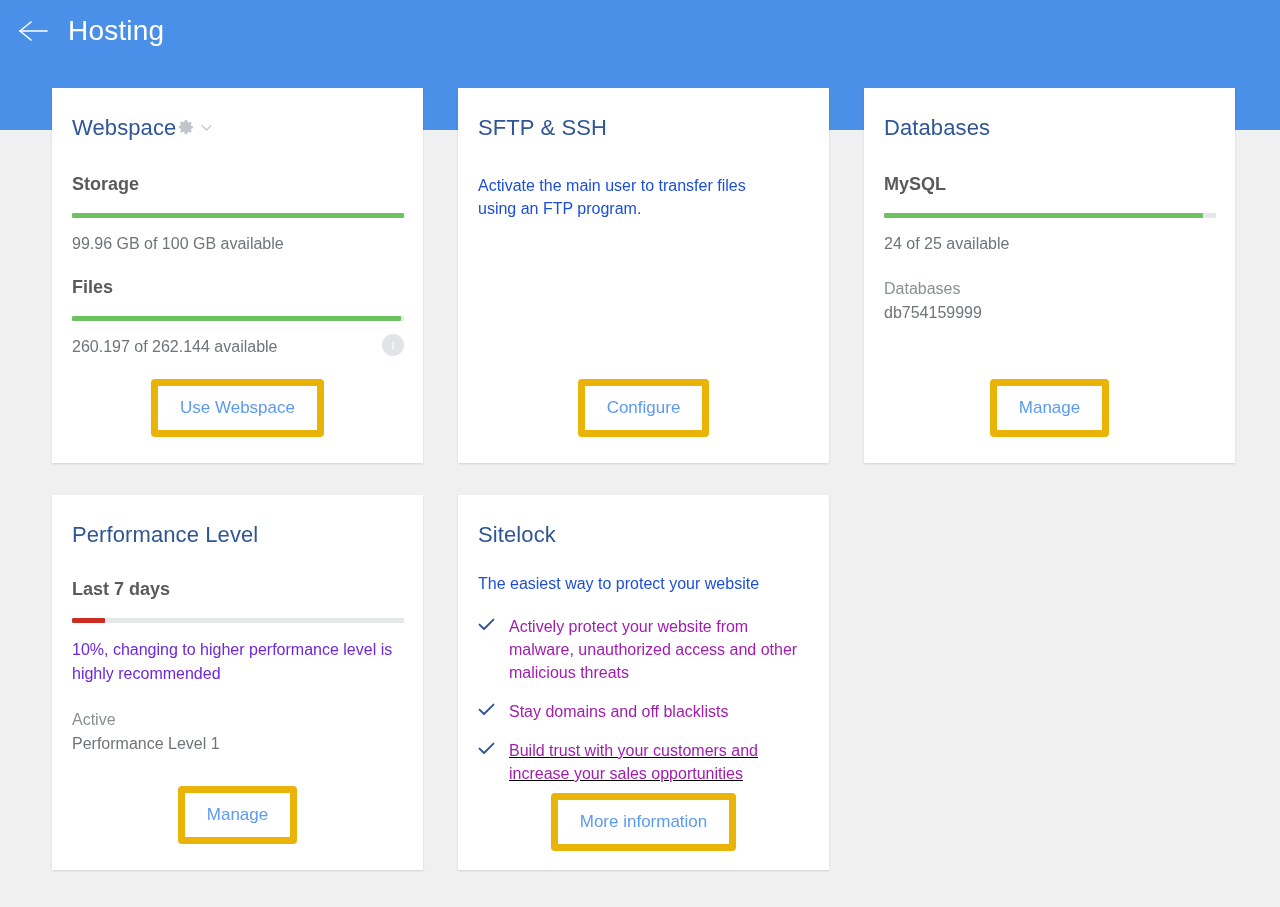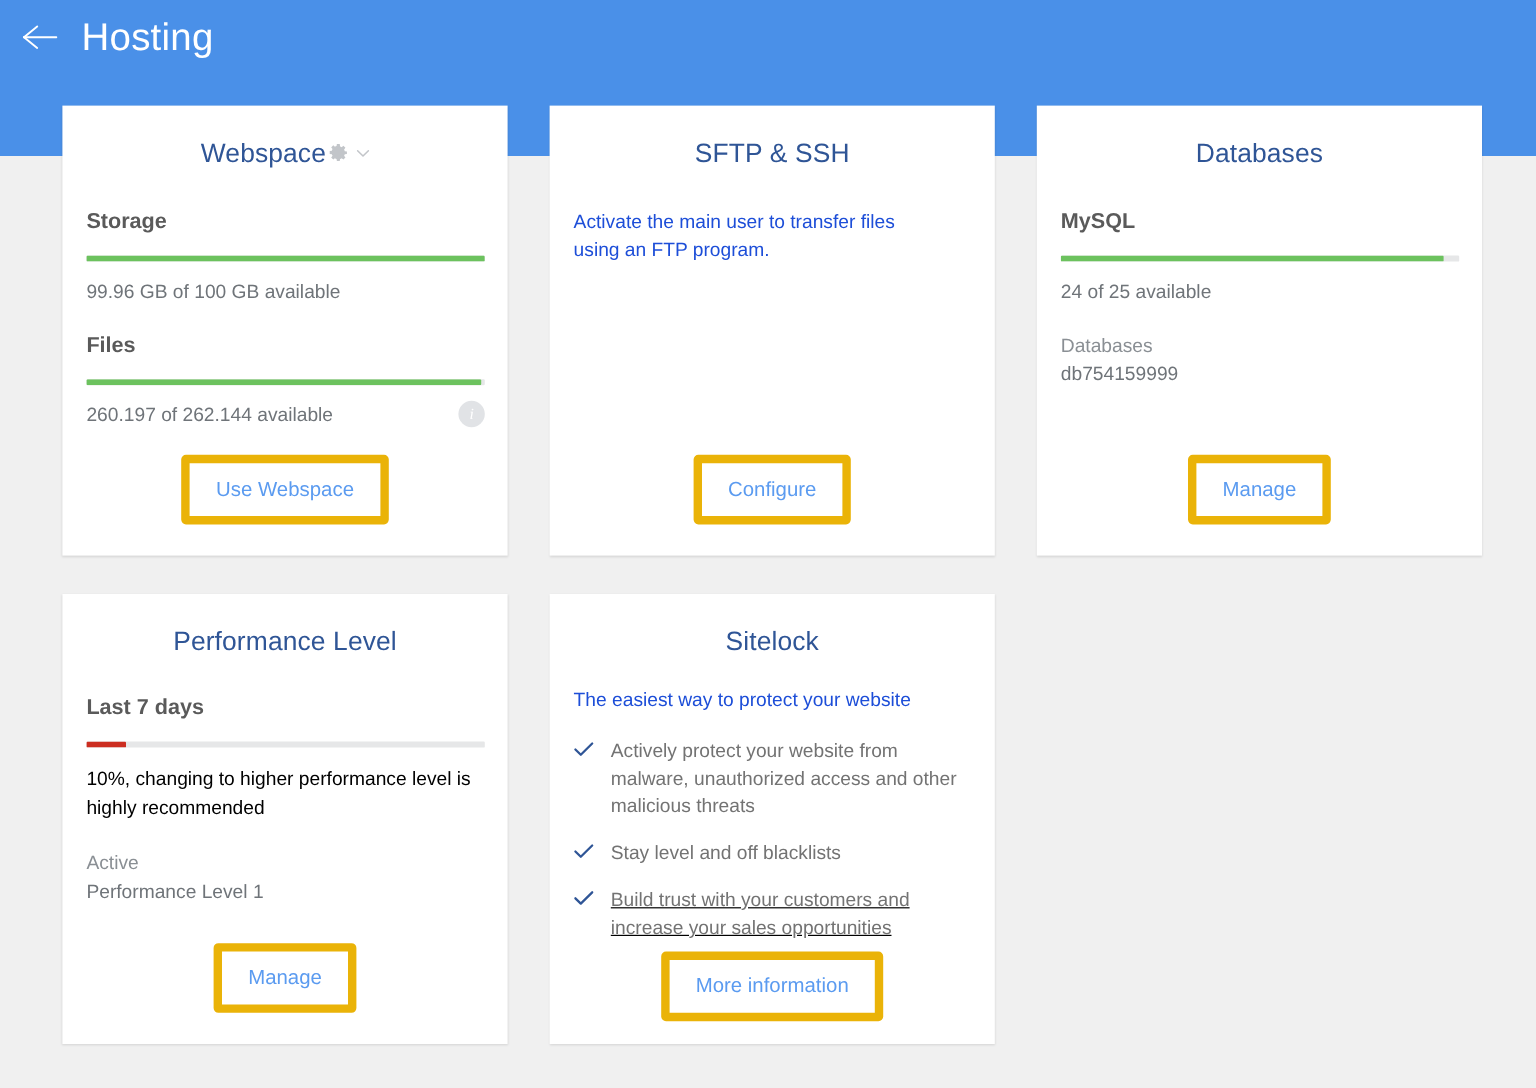--- a/index.html
+++ b/index.html
@@ -34,21 +34,21 @@
     width: 34px;
     height: 40px;
     display: flex;
     align-items: center;
     justify-content: center;
     cursor: pointer;
   }
   .back-arrow svg { display: block; }
   .page-title {
     color: #ffffff;
-    font-size: 32px;
+    font-size: 28px;
     font-weight: 300;
     letter-spacing: 0.2px;
     line-height: 48px;
     white-space: nowrap;
   }
 
   
   .cards-grid {
     position: absolute;
     top: 88px;
@@ -66,21 +66,21 @@
     box-shadow: 0 1px 2px rgba(0,0,0,0.12);
     padding: 26px 20px 0 20px;
     display: flex;
     flex-direction: column;
     position: relative;
   }
 
   .card-head {
     display: flex;
     align-items: flex-start;
-    justify-content: center;
+    justify-content: flex-start;
   }
   .card-title {
     color: #2f5596;
     font-size: 22px;
     font-weight: 400;
     line-height: 28px;
     letter-spacing: 0.1px;
   }
 
   .gear-menu {
@@ -127,21 +127,21 @@
   }
   .bar-fill.danger { background: #cc2d20; }
 
   .bar-caption {
     color: #6f7479;
     font-size: 16px;
     line-height: 22px;
     margin-top: 15px;
   }
   .bar-caption.danger {
-    color: #000000;
+    color: #6d28d9;
     max-width: 325px;
     line-height: 24px;
   }
 
   .meta-block {
     margin-top: 22px;
     color: #8a8f94;
     font-size: 16px;
     line-height: 24px;
   }
@@ -181,21 +181,21 @@
     gap: 14px;
     margin-bottom: 16px;
   }
   .feature-item:last-child { margin-bottom: 0; text-decoration: underline; }
   .check-icon {
     flex: 0 0 auto;
     margin-top: 3px;
   }
   .check-icon svg { display: block; }
   .feature-text {
-    color: #737373;
+    color: #a21caf;
     font-size: 16px;
     line-height: 23px;
   }
 
   
   .card-footer {
     flex: 0 0 auto;
     display: flex;
     justify-content: center;
     padding-bottom: 26px;
@@ -342,21 +342,21 @@
             </svg>
           </span>
           <span class="feature-text">Actively protect your website from malware, unauthorized access and other malicious threats</span>
         </li>
         <li class="feature-item">
           <span class="check-icon">
             <svg width="17" height="13" viewBox="0 0 17 13" aria-hidden="true">
               <path d="M1.5 6.6 L6 11 L15.5 1.6" stroke="#2f5596" stroke-width="1.9" fill="none" stroke-linecap="round" stroke-linejoin="round"></path>
             </svg>
           </span>
-          <span class="feature-text">Stay level and off blacklists</span>
+          <span class="feature-text">Stay domains and off blacklists</span>
         </li>
         <li class="feature-item">
           <span class="check-icon">
             <svg width="17" height="13" viewBox="0 0 17 13" aria-hidden="true">
               <path d="M1.5 6.6 L6 11 L15.5 1.6" stroke="#2f5596" stroke-width="1.9" fill="none" stroke-linecap="round" stroke-linejoin="round"></path>
             </svg>
           </span>
           <span class="feature-text">Build trust with your customers and increase your sales opportunities</span>
         </li>
       </ul>

